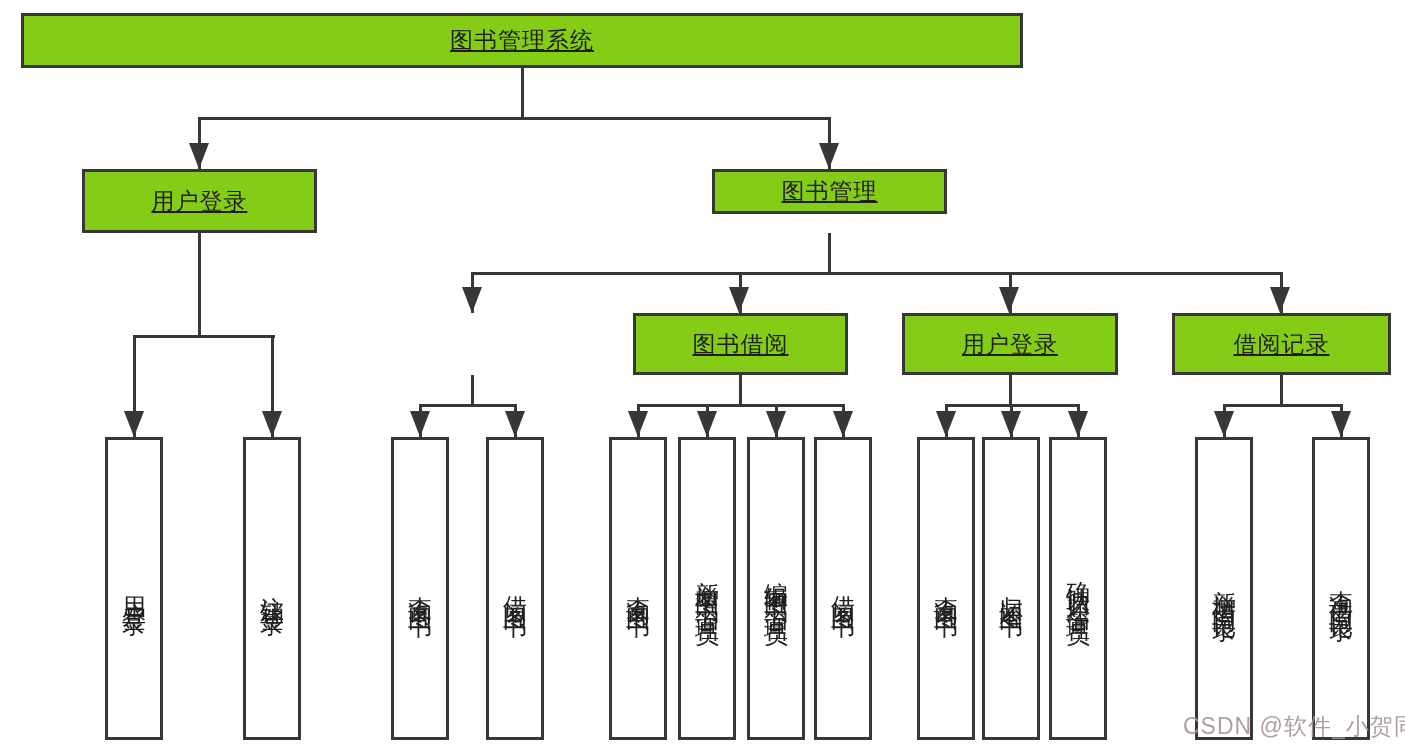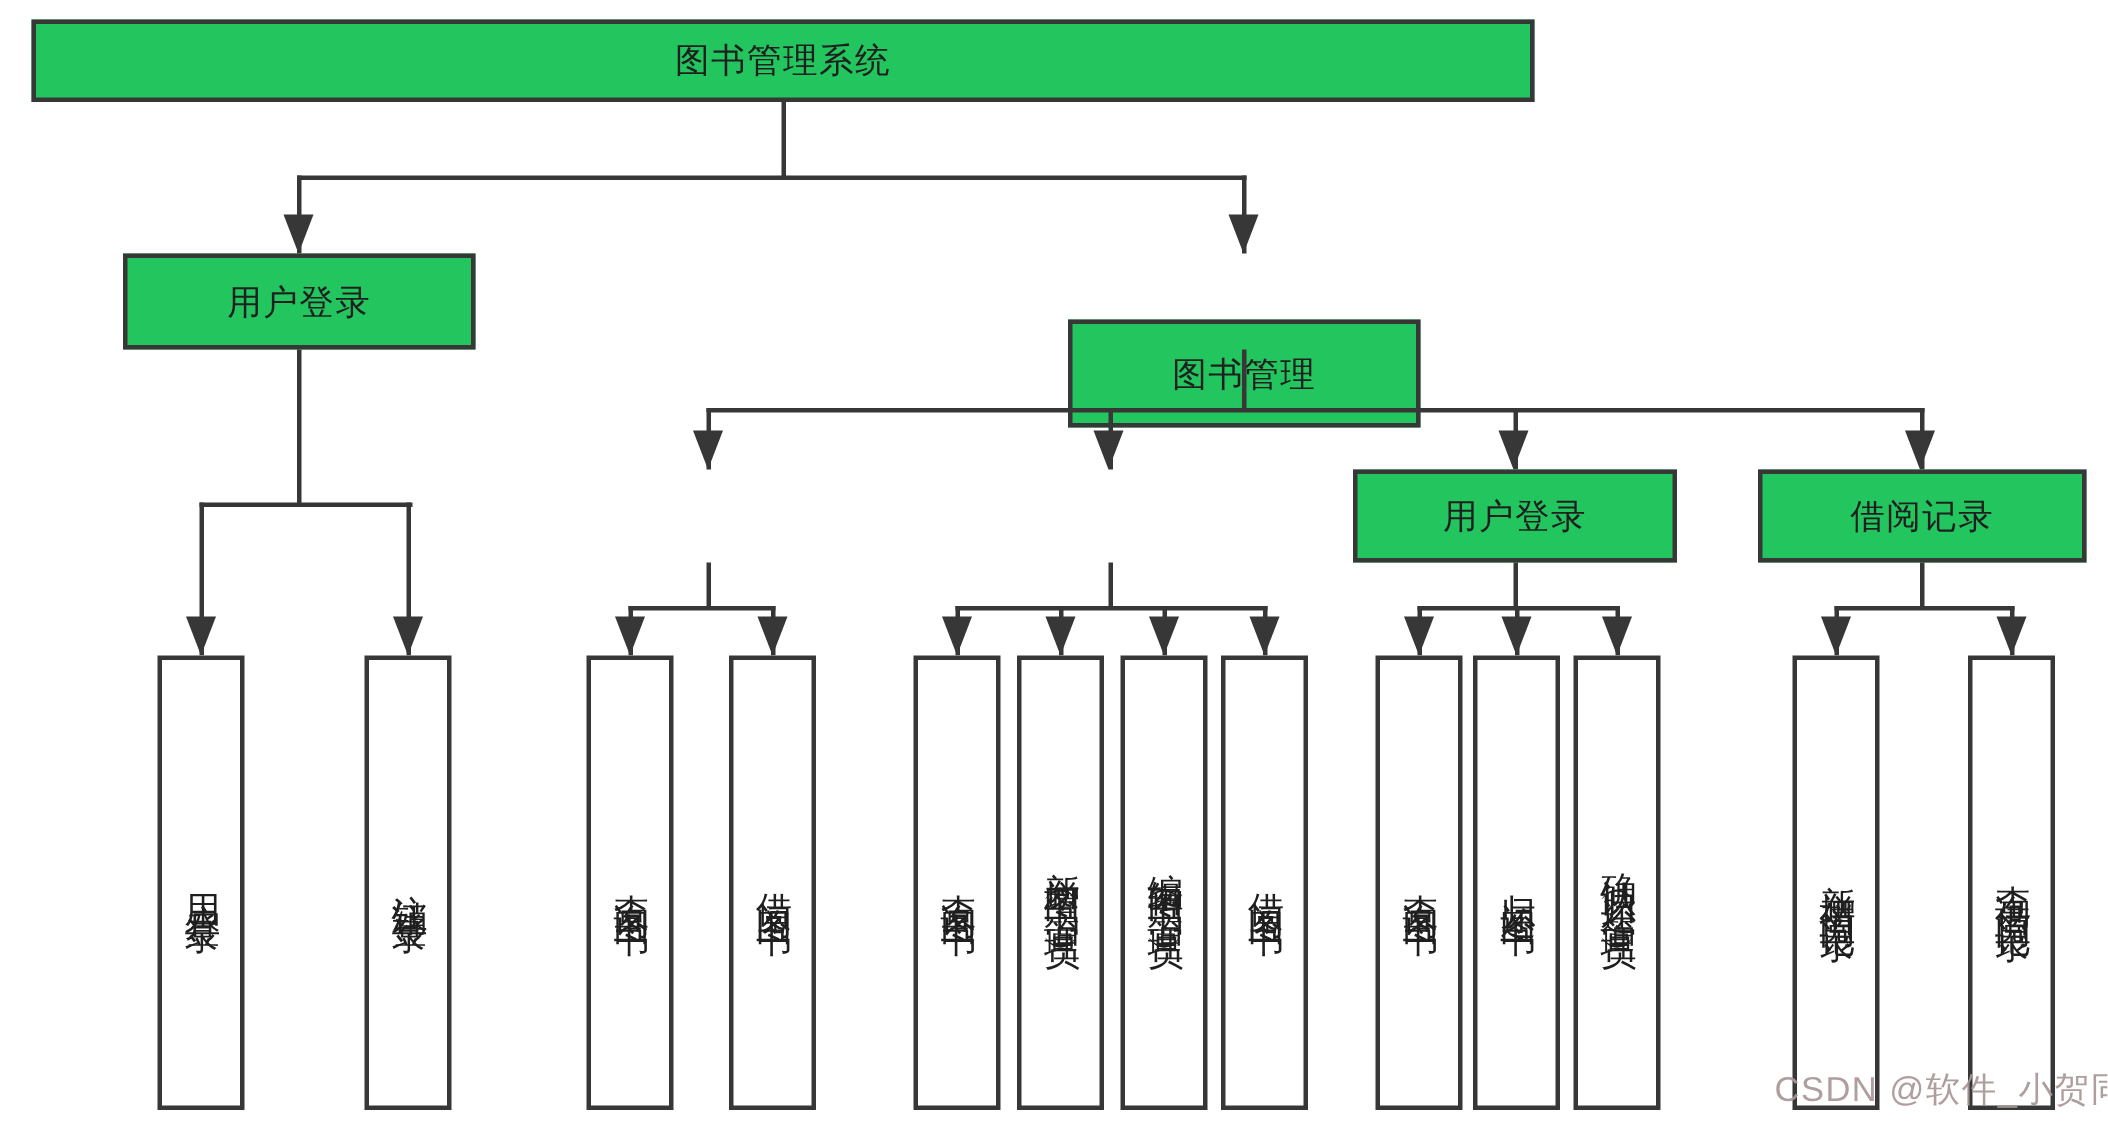--- a/index.html
+++ b/index.html
@@ -7,26 +7,27 @@
     position:relative;
     width:1405px;height:747px;
     background:#ffffff;
     font-family:"Liberation Sans","DejaVu Sans",sans-serif;
     overflow:hidden;
   }
   .node{
     position:absolute;
     box-sizing:border-box;
     border:3px solid #373737;
-    background:#22c55e;
+    background:#84cc16;
     display:flex;align-items:center;justify-content:center;
     color:#1f1f1f;
     font-size:23px;
     letter-spacing:1px;
     white-space:nowrap;
+    text-decoration:underline;
   }
   .vnode{
     position:absolute;
     box-sizing:border-box;
     border:3px solid #373737;
     background:#ffffff;
     display:flex;align-items:center;justify-content:center;
     color:#1f1f1f;
   }
   .vtext{
@@ -66,21 +67,21 @@
   <div class="vline" style="left:521px;top:68px;width:3px;height:50px;"></div>
   <div class="hline" style="left:198px;top:117px;width:633px;height:3px;"></div>
   <div class="vline" style="left:198px;top:117px;width:3px;height:52px;"></div>
   <div class="vline" style="left:828px;top:117px;width:3px;height:52px;"></div>
   <div class="arrow" style="left:189px;top:143px;"></div>
   <div class="arrow" style="left:819px;top:143px;"></div>
 
   <div class="node" style="left:82px;top:169px;width:235px;height:64px;">
     <span>用户登录</span>
   </div>
-  <div class="node" style="left:712px;top:169px;width:235px;height:72px;margin-top:44px;">
+  <div class="node" style="left:712px;top:169px;width:235px;height:45px;">
     <span>图书管理</span>
   </div>
 
   <div class="vline" style="left:198px;top:233px;width:3px;height:104px;"></div>
   <div class="hline" style="left:133px;top:335px;width:142px;height:3px;"></div>
   <div class="vline" style="left:133px;top:335px;width:3px;height:102px;"></div>
   <div class="vline" style="left:271px;top:335px;width:3px;height:102px;"></div>
   <div class="arrow" style="left:124px;top:411px;"></div>
   <div class="arrow" style="left:262px;top:411px;"></div>
 
@@ -88,20 +89,23 @@
   <div class="hline" style="left:471px;top:272px;width:812px;height:3px;"></div>
   <div class="vline" style="left:471px;top:272px;width:3px;height:41px;"></div>
   <div class="vline" style="left:739px;top:272px;width:3px;height:41px;"></div>
   <div class="vline" style="left:1009px;top:272px;width:3px;height:41px;"></div>
   <div class="vline" style="left:1280px;top:272px;width:3px;height:41px;"></div>
   <div class="arrow" style="left:462px;top:287px;"></div>
   <div class="arrow" style="left:729px;top:287px;"></div>
   <div class="arrow" style="left:999px;top:287px;"></div>
   <div class="arrow" style="left:1270px;top:287px;"></div>
 
+  <div class="node" style="left:633px;top:313px;width:215px;height:62px;">
+    <span>图书借阅</span>
+  </div>
   <div class="node" style="left:902px;top:313px;width:216px;height:62px;">
     <span>用户登录</span>
   </div>
   <div class="node" style="left:1172px;top:313px;width:219px;height:62px;">
     <span>借阅记录</span>
   </div>
 
   <div class="vline" style="left:471px;top:375px;width:3px;height:31px;"></div>
   <div class="hline" style="left:419px;top:404px;width:98px;height:3px;"></div>
   <div class="vline" style="left:419px;top:404px;width:3px;height:33px;"></div>

